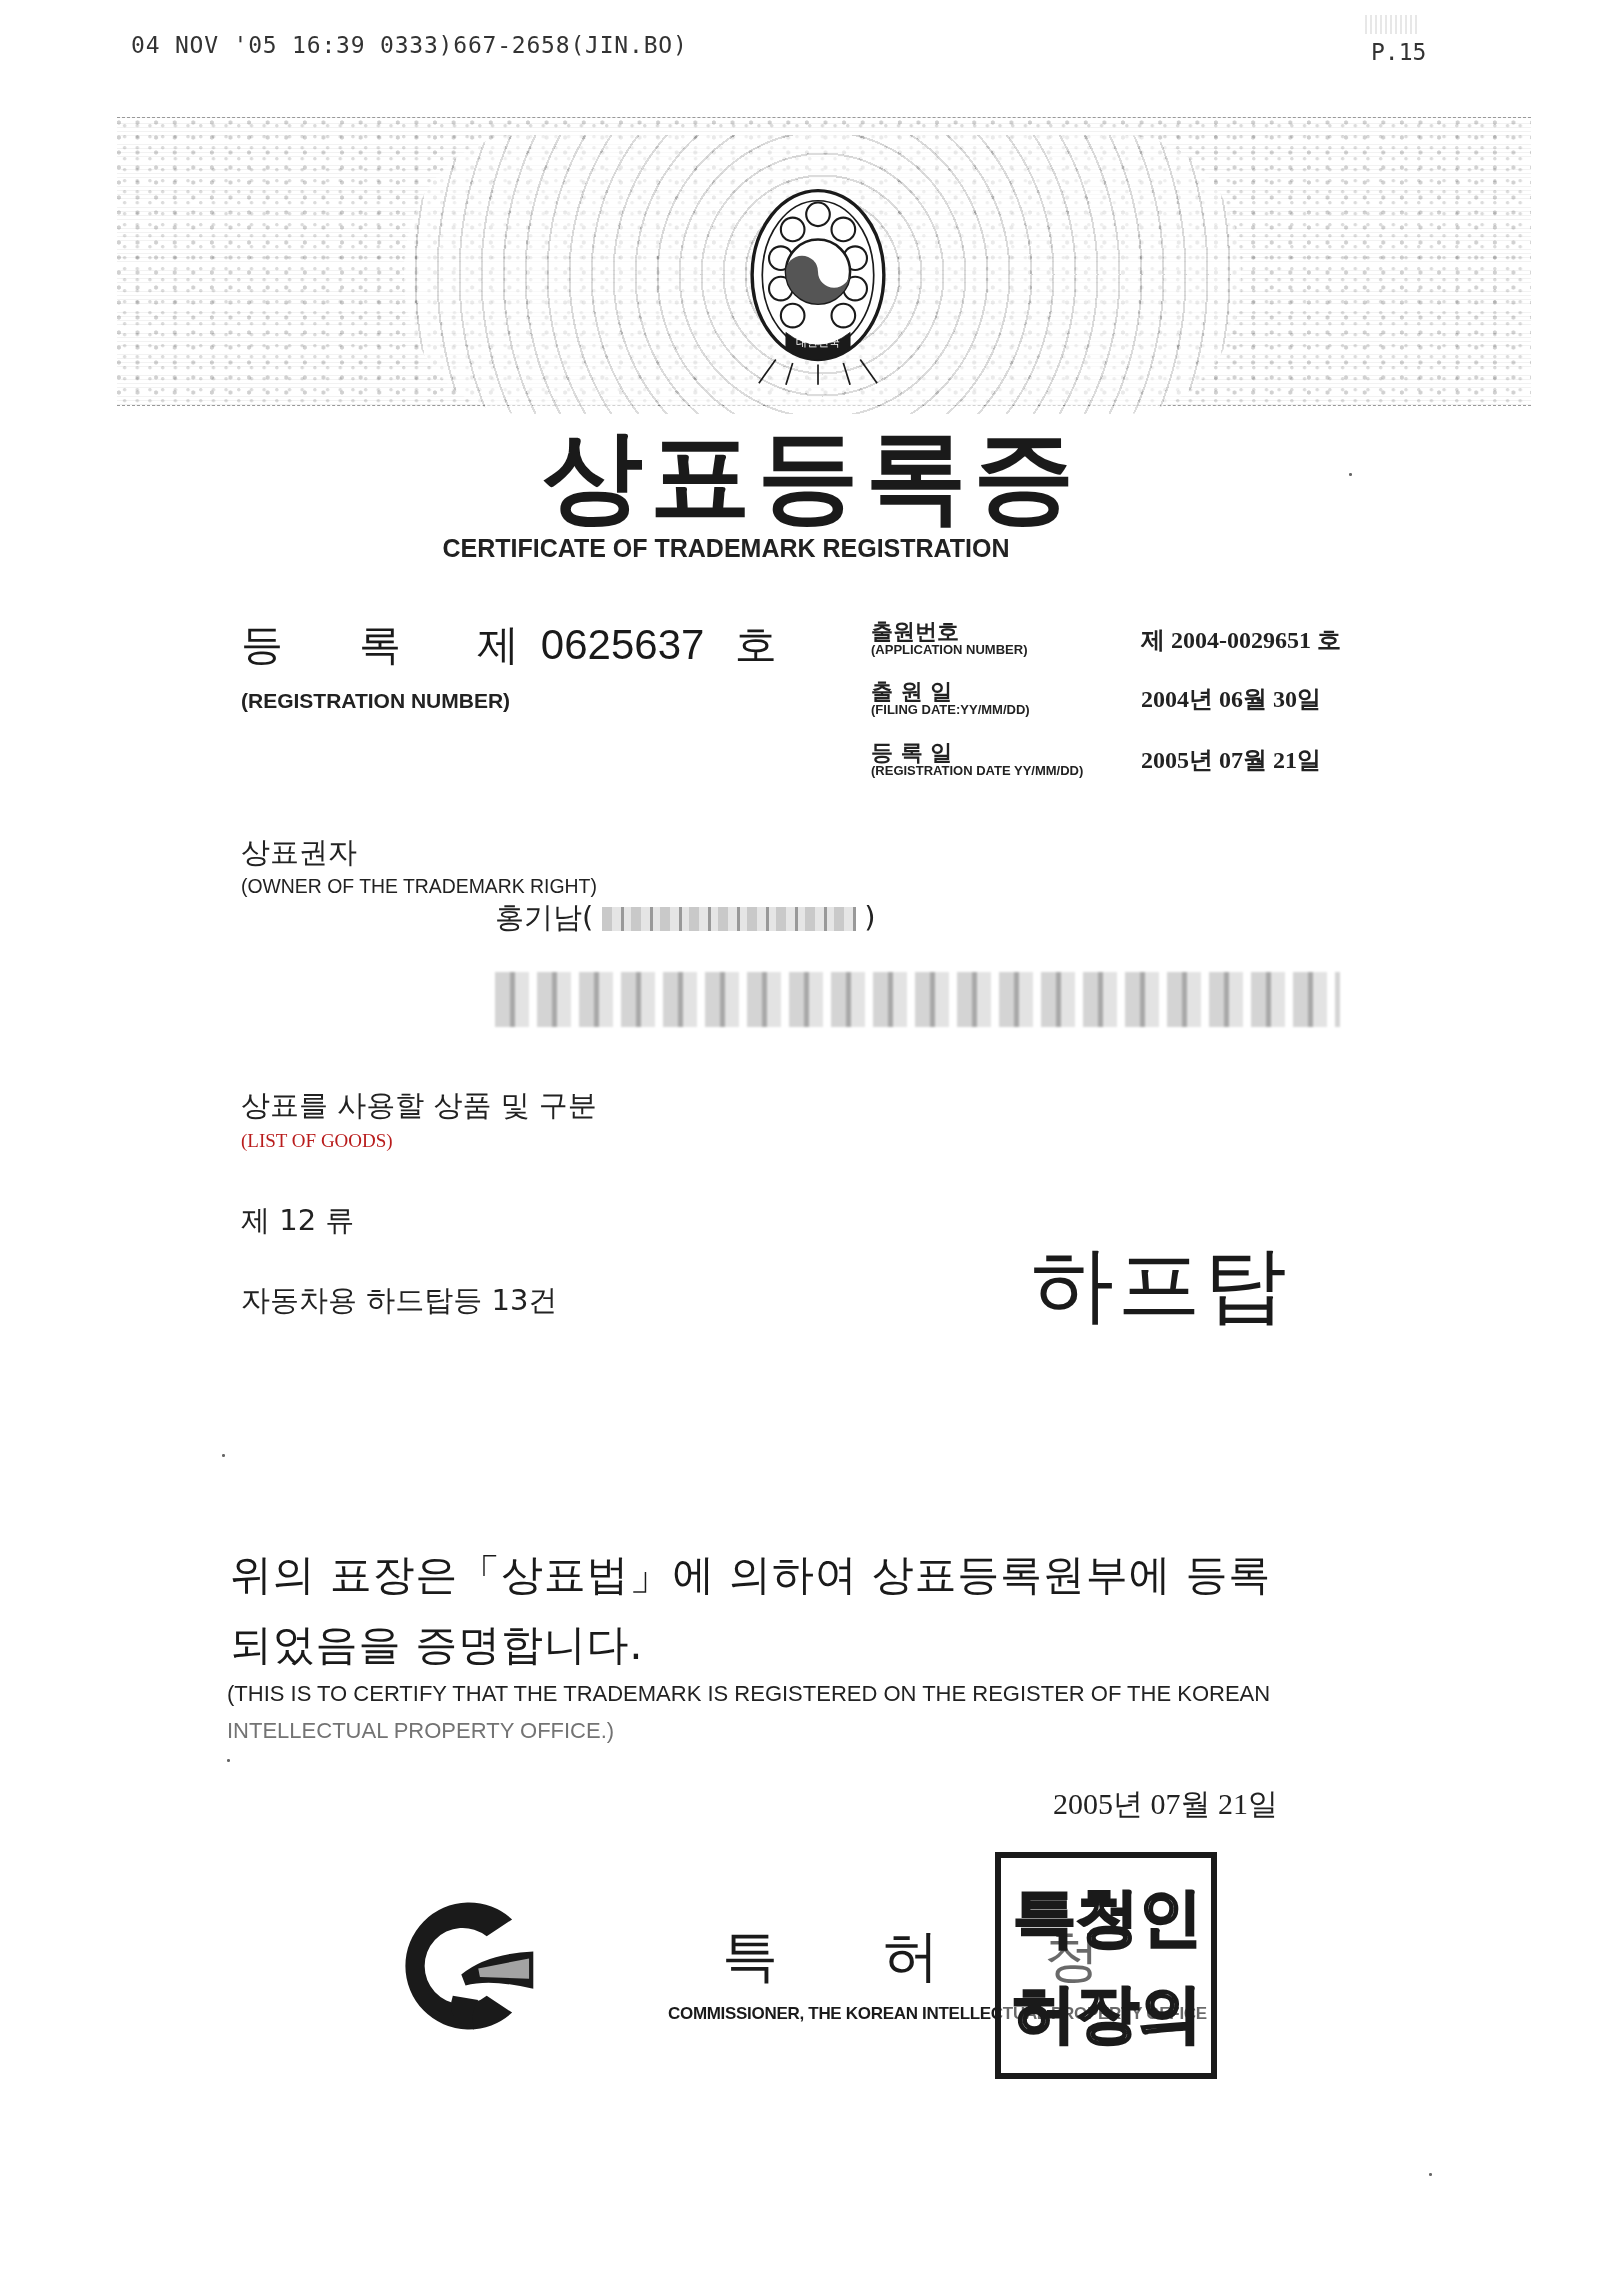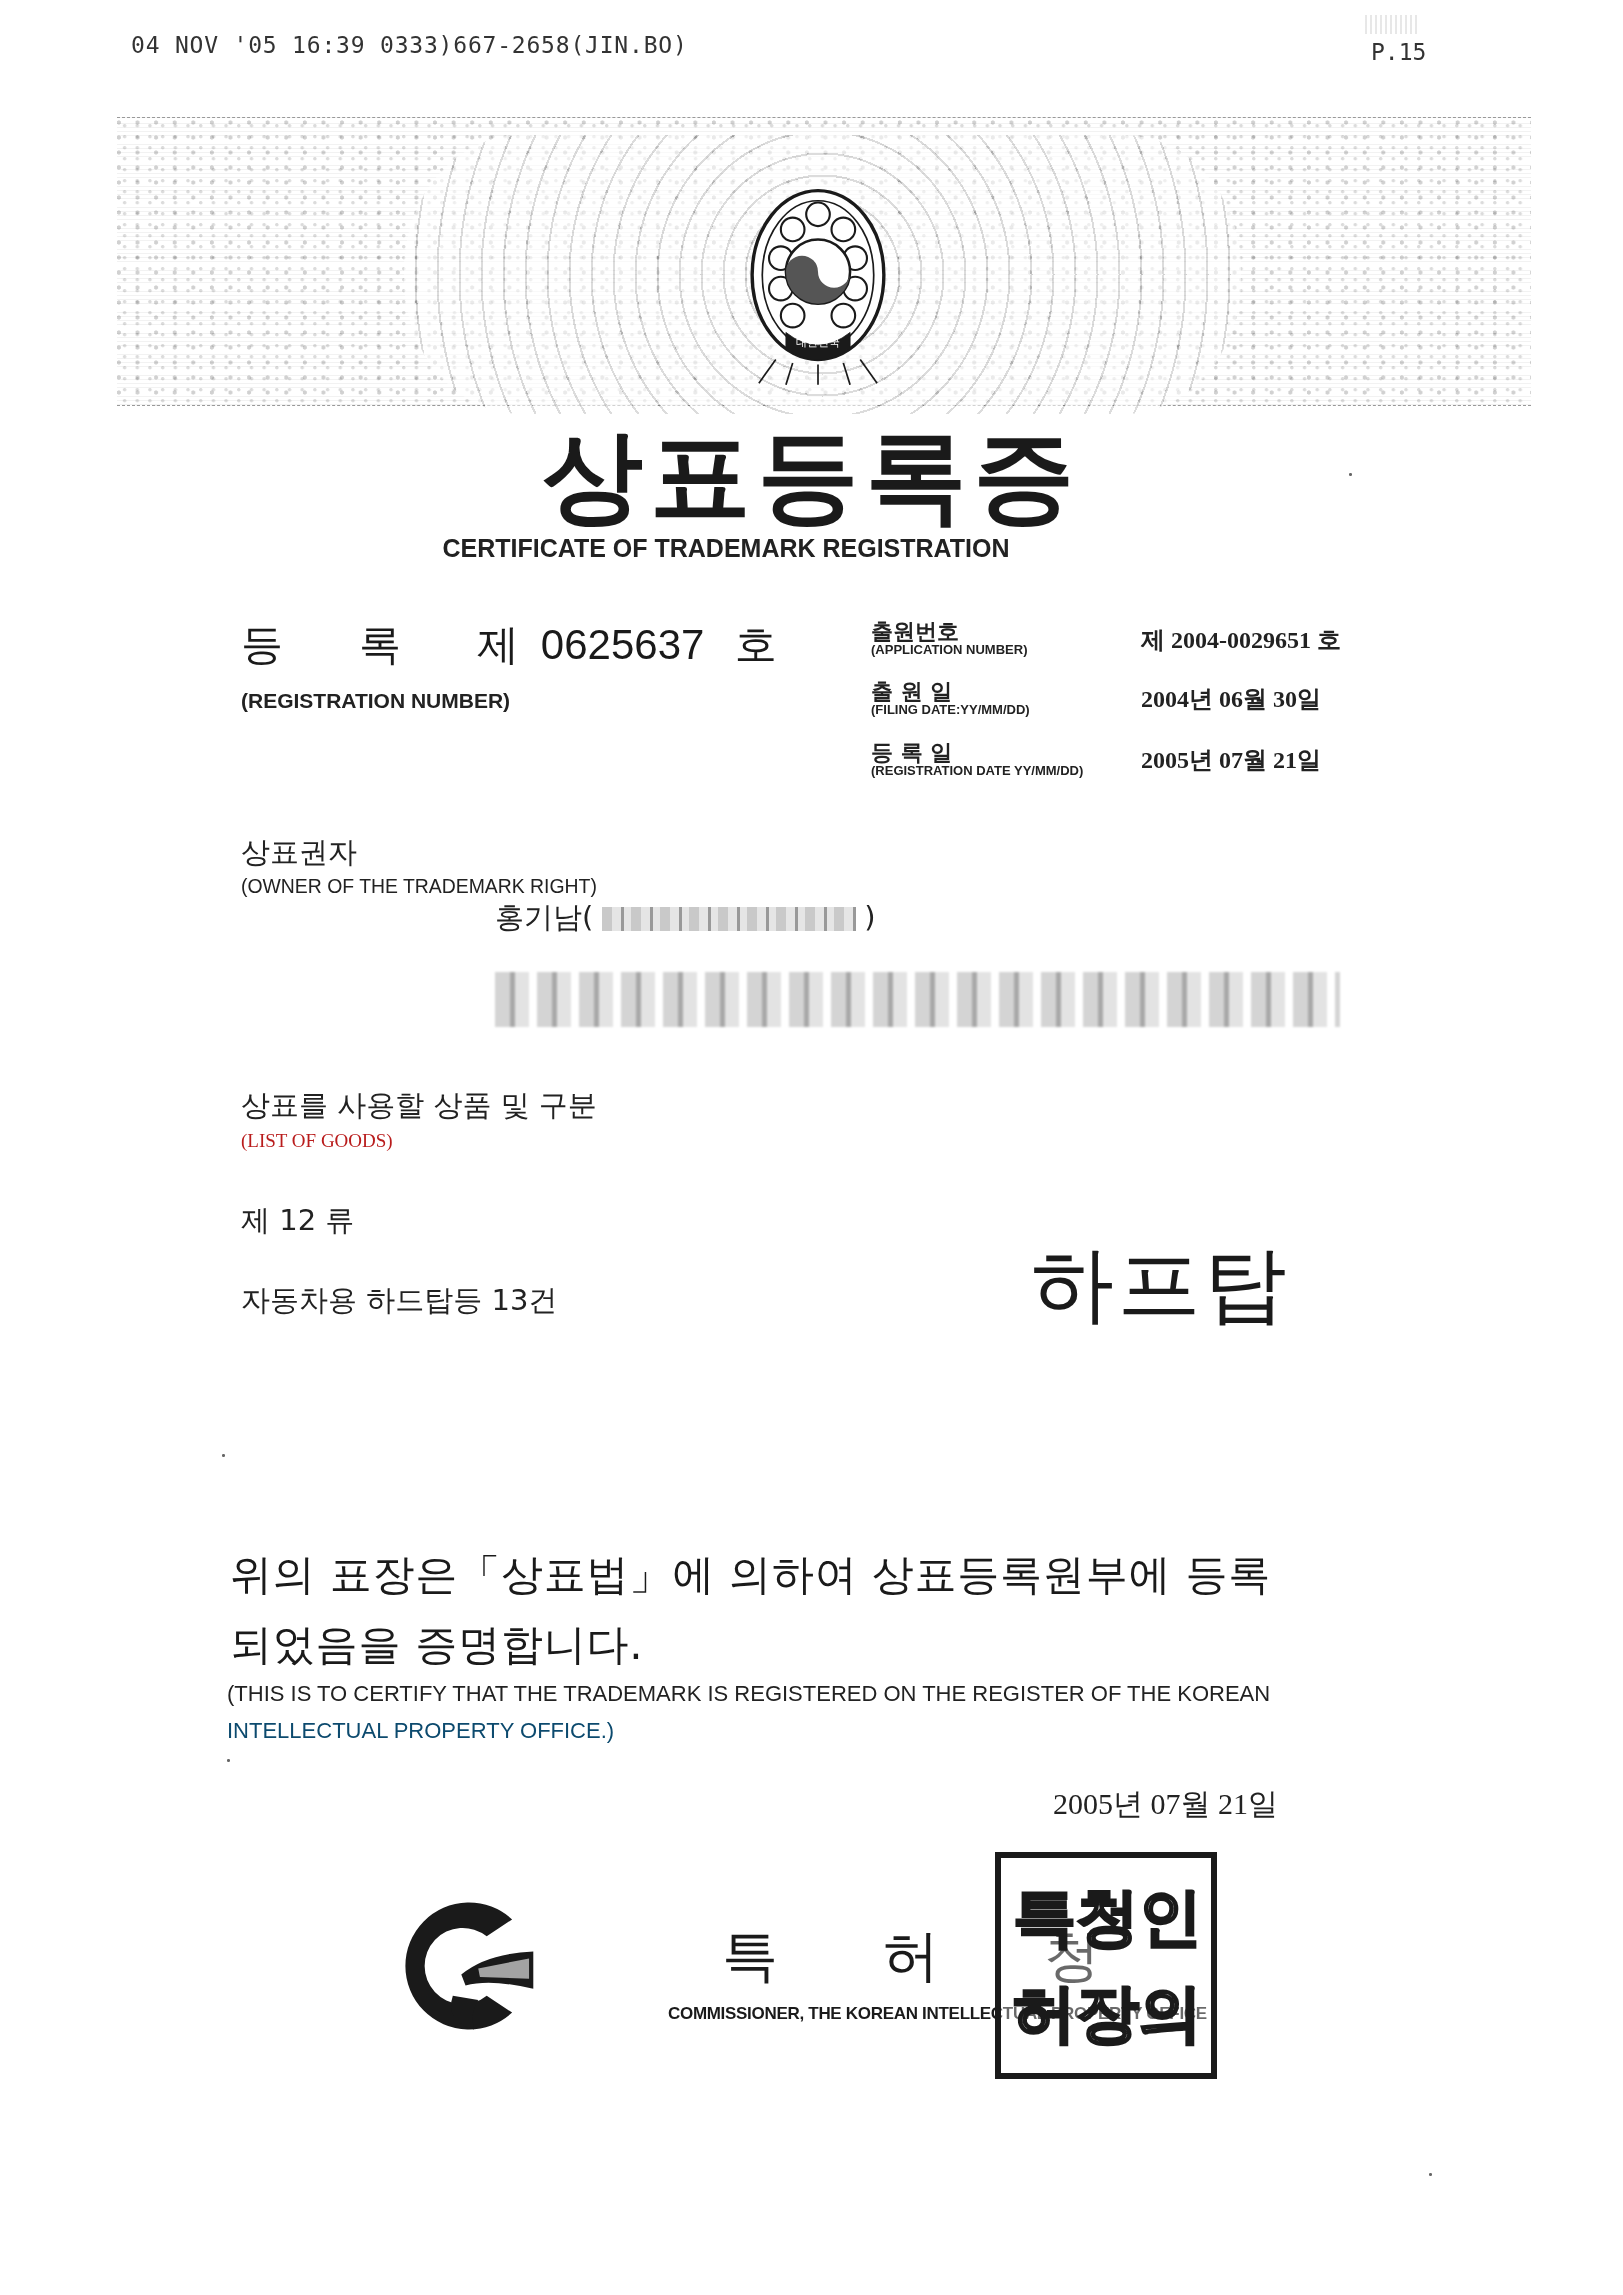--- a/index.html
+++ b/index.html
@@ -40,21 +40,21 @@
 
   .goods-ko { top: 1086px; left: 241px; font-size: 29px; color: #222; }
   .goods-en { top: 1130px; left: 241px; font-size: 19px; font-family: Liberation Serif, serif; color: #b91c1c; }
   .class-line { top: 1201px; left: 241px; font-size: 29px; color: #222; }
   .items-line { top: 1281px; left: 241px; font-size: 29px; color: #222; }
   .mark { top: 1230px; left: 1031px; font-size: 83px; color: #1a1a1a; letter-spacing: 3.4px; }
 
   .cert-ko1 { top: 1547px; left: 230px; font-size: 42px; color: #1a1a1a; letter-spacing: 0.8px; }
   .cert-ko2 { top: 1617px; left: 230px; font-size: 42px; color: #1a1a1a; letter-spacing: 0.8px; }
   .cert-en1 { top: 1681px; left: 227px; font-size: 22px; font-family: "Liberation Sans", sans-serif; color: #222; }
-  .cert-en2 { top: 1718px; left: 227px; font-size: 22px; font-family: "Liberation Sans", sans-serif; color: #0c4a6e; }
+  .cert-en2 { top: 1718px; left: 227px; font-size: 22px; font-family: "Liberation Sans", sans-serif; color: #737373; }
 
   .issue-date { top: 1784px; left: 1053px; font-size: 30px; font-family: "Liberation Serif", serif; color: #222; }
 
   .kipo-logo { top: 1894px; left: 385px; width: 178px; height: 144px; }
   .kipo-ko { top: 1919px; left: 617px; font-size: 56px; font-weight: normal; color: #1a1a1a; text-align: right; }
   .kipo-ko span { display: inline-block; width: 161px; }
   .kipo-en { top: 2004px; left: 624px; font-size: 17px; font-weight: bold; font-family: "Liberation Sans", sans-serif; color: #1a1a1a; letter-spacing: -0.3px; margin-left: 44px; }
   .seal { top: 1852px; left: 995px; width: 222px; height: 227px; border: 6.8px solid #1a1a1a; box-sizing: border-box; background: rgba(255,255,255,.35); }
   .seal-grid { position: absolute; inset: 12px; display: grid; grid-template-columns: repeat(3, 1fr); grid-template-rows: repeat(2, 1fr); }
   .seal-grid div { font-size: 63px; font-weight: bold; text-align: center; line-height: 95px; color: transparent; -webkit-text-stroke: 2.5px #1a1a1a; }

